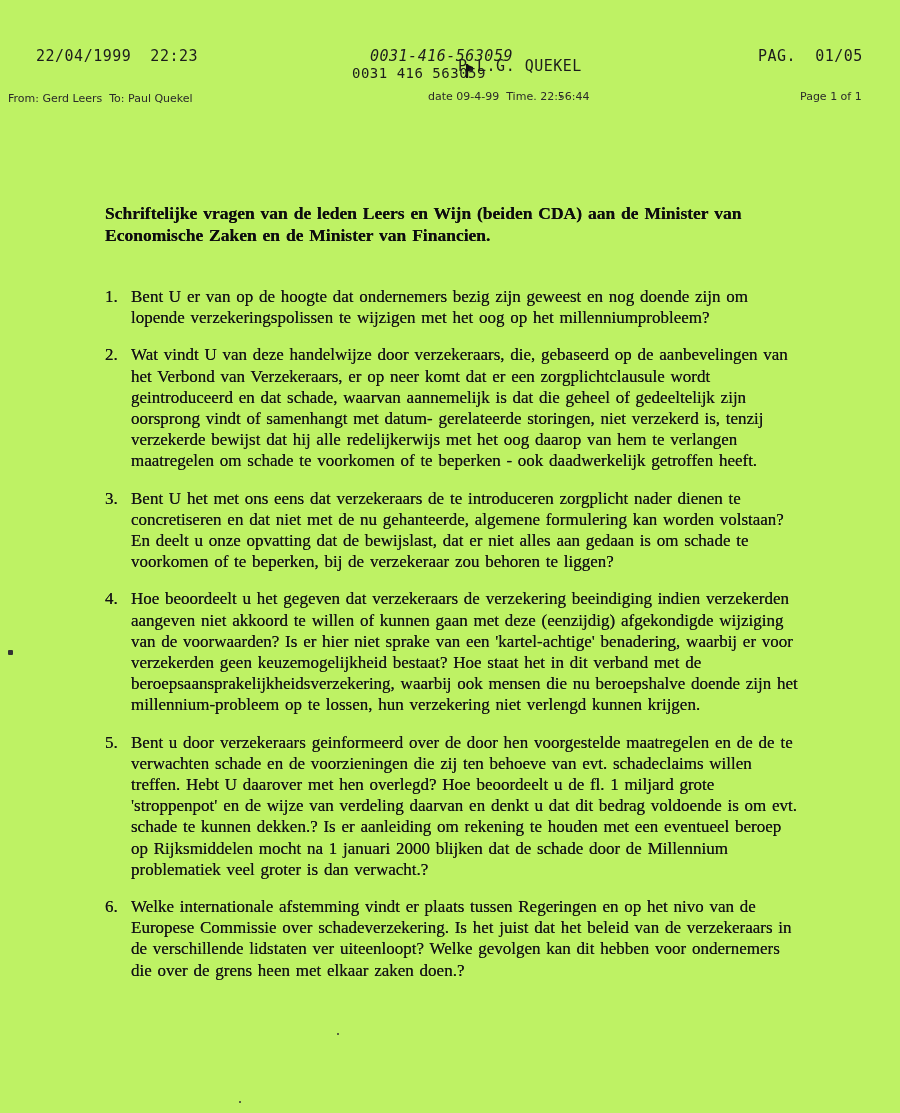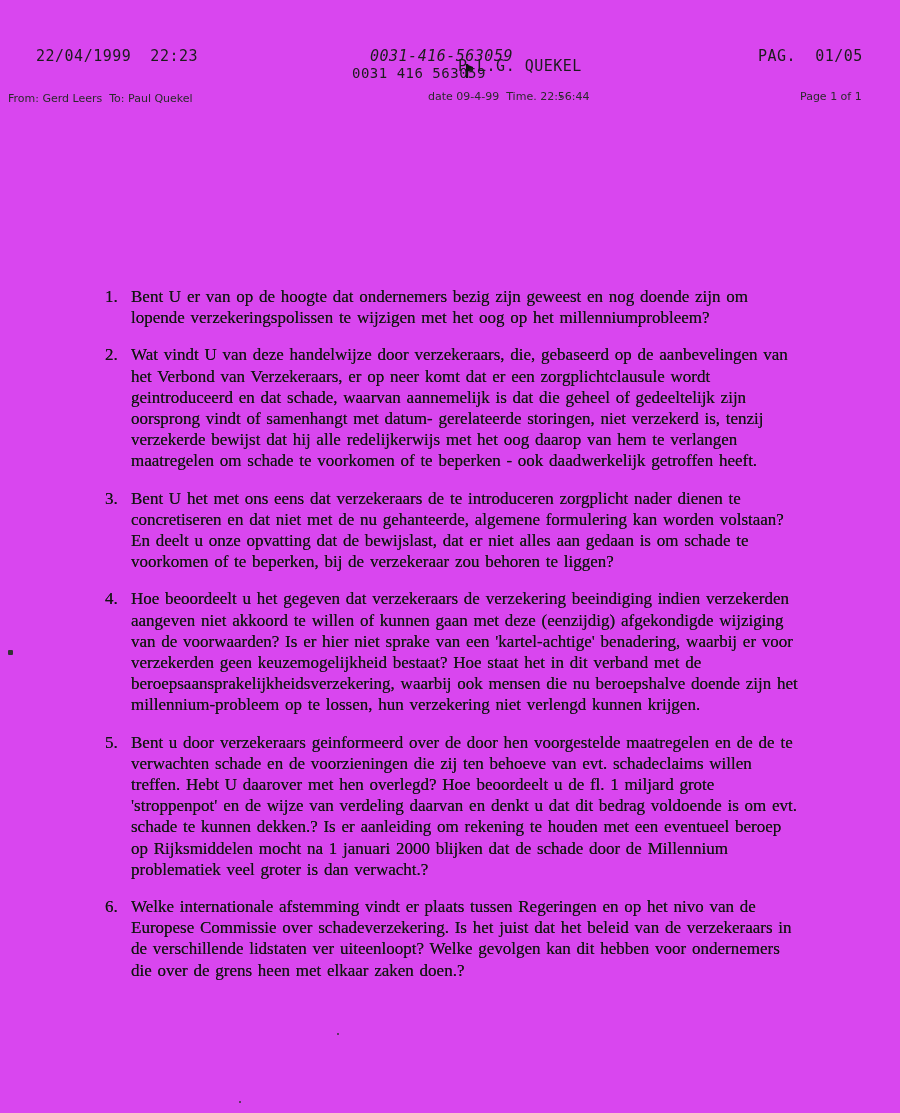--- a/index.html
+++ b/index.html
@@ -4,21 +4,21 @@
 <style>
   html, body {
     margin: 0;
     padding: 0;
     background: #ffffff;
   }
   .page {
     position: relative;
     width: 900px;
     height: 1113px;
-    background: #d946ef;
+    background: #bef264;
     overflow: hidden;
     color: #111111;
   }
 
   
   .fax-header span { position: absolute; white-space: pre; }
   .fax-line1 {
     font-family: "DejaVu Sans Mono", monospace;
     font-size: 15px;
     color: #1c1c1c;
@@ -117,20 +117,21 @@
     </span>
     <span class="fax-line1 hdr-sender">P.L.G. QUEKEL</span>
     <span class="fax-line1 hdr-pag">PAG.  01/05</span>
 
     <span class="fax-line2-small hdr-fromto">From: Gerd Leers  To: Paul Quekel</span>
     <span class="fax-line2-num hdr-faxnumber2">0031 416 563059</span>
     <span class="fax-line2-small hdr-stamp">date 09-4-99  Time. 22:56:44</span>
     <span class="fax-line2-small hdr-pageof">Page 1 of 1</span>
   </div>
 
+  <div class="doc-title">Schriftelijke vragen van de leden Leers en Wijn (beiden CDA) aan de Minister van Economische Zaken en de Minister van Financien.</div>
 
   <div class="questions">
 
     <div class="question">
       <span class="q-num">1.</span>
       <span class="q-text">Bent U er van op de hoogte dat ondernemers bezig zijn geweest en nog doende zijn om lopende verzekeringspolissen te wijzigen met het oog op het millenniumprobleem?</span>
     </div>
 
     <div class="question">
       <span class="q-num">2.</span>

